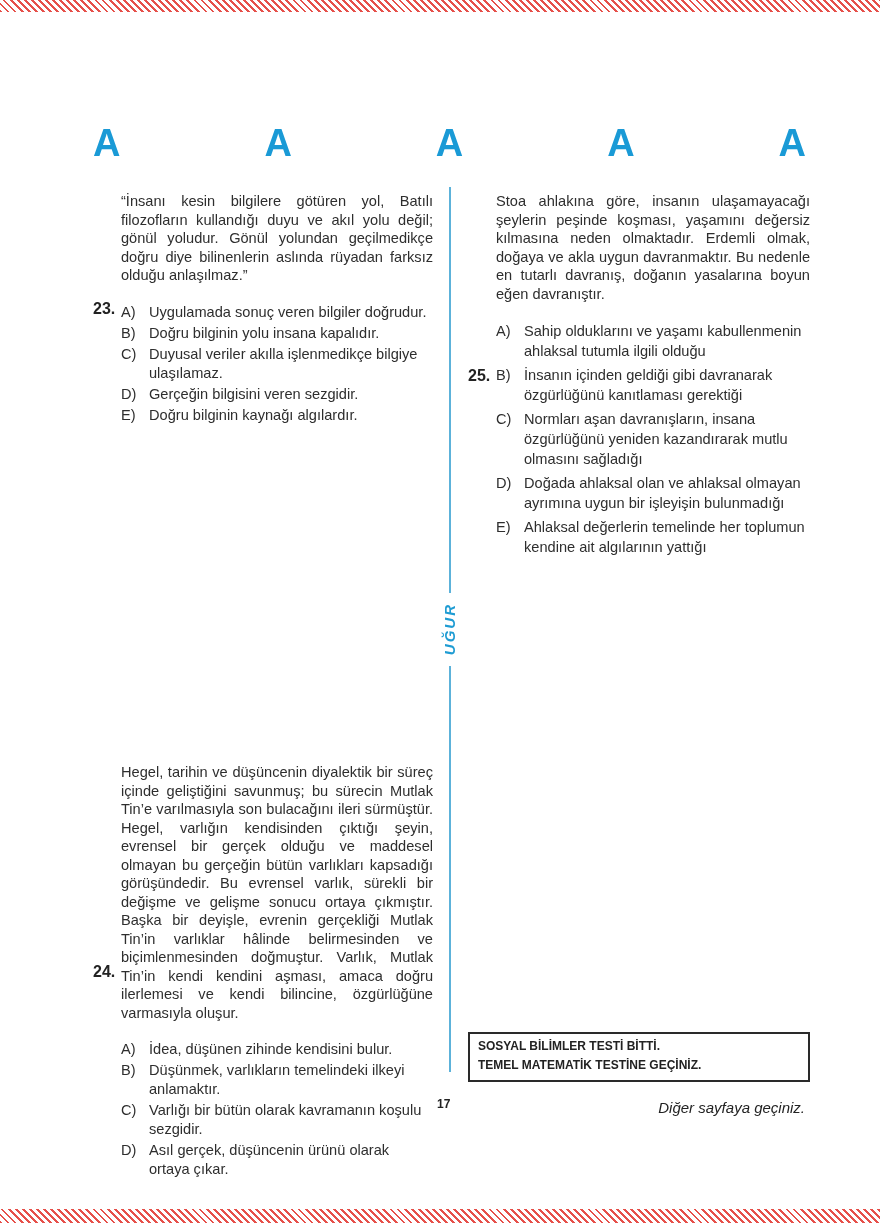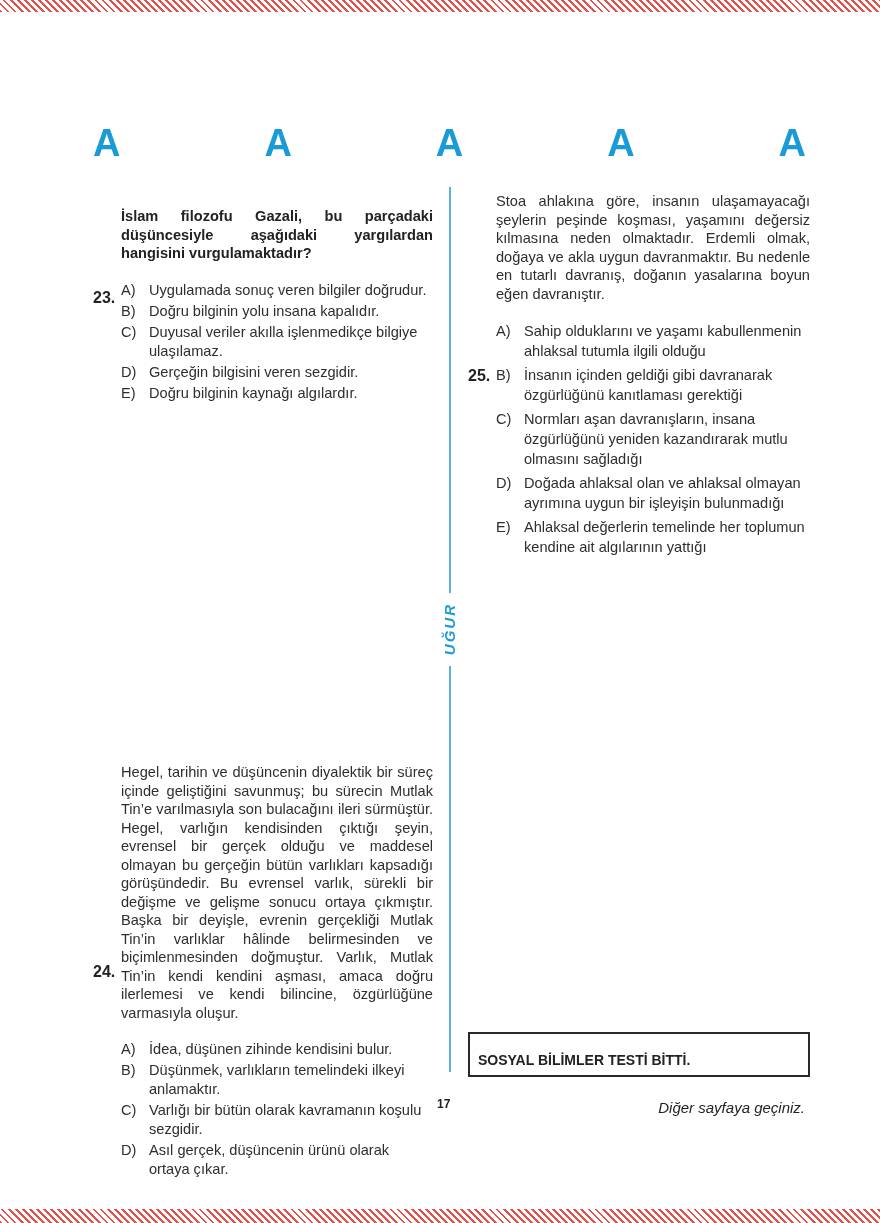--- a/index.html
+++ b/index.html
@@ -35,22 +35,22 @@
   .divider { position:absolute; left:442px; top:187px; height:885px; width:15px;
     display:flex; flex-direction:column; align-items:center; }
   .divider .seg { width:2px; background:#5cb2da; flex:1; }
   .divider .brand {
     color:#1f9cd3; font-style:italic; font-weight:bold; font-size:15px; letter-spacing:2px;
     writing-mode:vertical-rl; transform:rotate(180deg); margin:10px 0;
   }
 
   .end-box {
     position:absolute; left:468px; top:1032px; width:342px; box-sizing:border-box;
-    border:2px solid #2a2a2a; padding:17px 8px 5px;
-    font-weight:bold; font-size:14px; line-height:19px; color:#222;
+    border:2px solid #2a2a2a; padding:3px 8px 5px;
+    font-weight:bold; font-size:12px; line-height:19px; color:#222;
   }
   .page-num { position:absolute; top:1097px; left:437px; width:30px; text-align:left;
     font-weight:bold; font-size:12px; color:#222; }
   .footer-note { position:absolute; top:1099px; right:75px;
     font-weight:normal; font-style:italic; font-size:15px; color:#222; }
 </style>
 </head>
 <body>
 
 <div class="page">
@@ -66,21 +66,21 @@
       <span class="a-letter">A</span>
 
       <span class="a-letter">A</span>
 
       <span class="a-letter">A</span>
     </div>
 
   <div class="question q23">
     <span class="q-num">23.</span>
     <div class="q-content">
-      <p class="q-prompt">İslam filozofu Gazali, bu parçadaki düşüncesiyle aşağıdaki yargılardan hangisini vurgulamaktadır?</p>
+      <p class="q-body">“İnsanı kesin bilgilere götüren yol, Batılı filozofların kullandığı duyu ve akıl yolu değil; gönül yoludur. Gönül yolundan geçilmedikçe doğru diye bilinenlerin aslında rüyadan farksız olduğu anlaşılmaz.”</p>
       <ul class="options">
 
           <li>
             <span class="opt-letter">A)</span>
             <span class="opt-text">Uygulamada sonuç veren bilgiler doğrudur.</span>
           </li>
 
           <li>
             <span class="opt-letter">B)</span>
             <span class="opt-text">Doğru bilginin yolu insana kapalıdır.</span>
@@ -169,20 +169,21 @@
   </div>
 
   <div class="divider">
     <div class="seg"></div>
     <span class="brand">UĞUR</span>
     <div class="seg"></div>
   </div>
 
   <div class="end-box">
     <div>SOSYAL BİLİMLER TESTİ BİTTİ.</div>
+    <div>TEMEL MATEMATİK TESTİNE GEÇİNİZ.</div>
   </div>
 
   <div class="page-num">17</div>
   <div class="footer-note">Diğer sayfaya geçiniz.</div>
 
   <div class="hatch hatch-bottom"></div>
 
 </div>
 
 </body></html>

